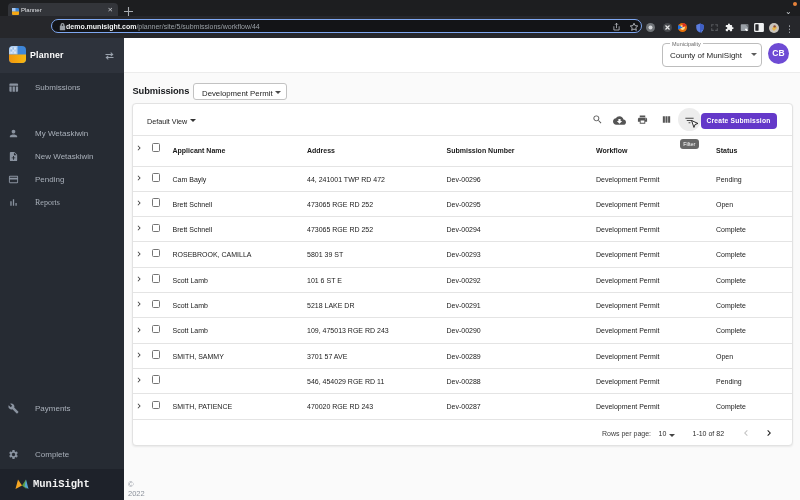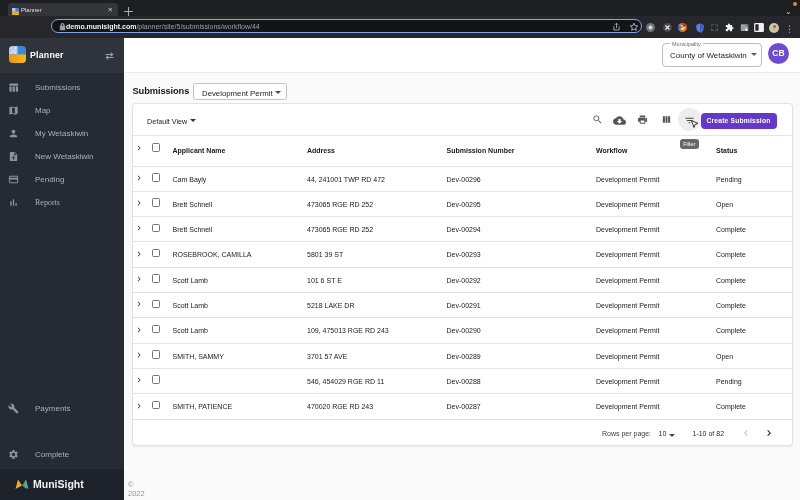--- a/index.html
+++ b/index.html
@@ -23,21 +23,21 @@
 .extic { position:absolute; top:6.5px; }
 
 
 #sidebar { position:absolute; left:0; top:38px; width:124px; height:462px; background:#262b33; }
 #sbhead { position:absolute; left:0; top:0; width:124px; height:35px; background:#2e333c; }
 #sbhead .brand { position:absolute; left:30px; top:12px; font-size:8.8px; font-weight:700; color:#fff; letter-spacing:.2px; }
 .mi { position:absolute; left:0; width:124px; height:23px; }
 .mi svg { position:absolute; left:8px; top:6px; }
 .mi span { position:absolute; left:35px; top:7px; font-size:8px; color:#a9b0ba; white-space:nowrap; }
 #sbfoot { position:absolute; left:0; top:431px; width:124px; height:31px; background:#1e222a; }
-#sbfoot .ms { position:absolute; left:33px; top:8.5px; font-family:Liberation Sans, sans-serif; font-size:10.5px; font-weight:700; color:#f2f2f2; }
+#sbfoot .ms { position:absolute; left:33px; top:8.5px; font-family:Liberation Mono, monospace; font-size:10.5px; font-weight:700; color:#f2f2f2; }
 #sbfoot .yr { position:absolute; left:84px; top:10.5px; font-size:7.5px; color:#8b919b;padding-left:44px; }
 
 
 #topbar { position:absolute; left:124px; top:38px; width:676px; height:35px; background:#fff; border-bottom:1px solid #ececec; }
 #muni { position:absolute; left:538px; top:4.5px; width:100px; height:24px; border:1px solid #bdbdbd; border-radius:4px; background:#fff; }
 #muni label { position:absolute; left:7px; top:-3px; background:#fff; padding:0 2px; font-size:5.5px; color:#6b6b6b; }
 #muni .val { position:absolute; left:7px; top:7px; font-size:8px; color:#1d1d1d; white-space:nowrap; }
 #muni .caret { position:absolute; right:4.5px; top:9.5px; width:0; height:0; border-left:3px solid transparent; border-right:3px solid transparent; border-top:3.5px solid #5c5c5c; }
 #avatar { position:absolute; left:644px; top:5px; width:21px; height:21px; border-radius:50%; background:#6e4bd4; color:#fff; font-size:8.5px; font-weight:700; line-height:21px; text-align:center; }
 
@@ -172,26 +172,20 @@
         <path d="M22 14H5M9 9.5L4 14l5 4.5" fill="none"></path>
       </svg>
   </div>
 
   <div class="mi" style="top:38px;">
     <svg width="11" height="11" viewBox="0 0 24 24" fill="#8a93a0">
         <path d="M10 10h5v11h-5zM17 21h3a2 2 0 0 0 2-2v-9h-5zM20 3H5a2 2 0 0 0-2 2v3h19V5a2 2 0 0 0-2-2zM3 19a2 2 0 0 0 2 2h3V10H3z"></path>
       </svg>
     <span>Submissions</span>
   </div>
-  <div class="mi" style="top:61px;">
-    <svg width="11" height="11" viewBox="0 0 24 24" fill="#8a93a0">
-        <path d="M20.5 3l-.16.03L15 5.1 9 3 3.36 4.9c-.21.07-.36.25-.36.48V20.5c0 .28.22.5.5.5l.16-.03L9 18.9l6 2.1 5.64-1.9c.21-.07.36-.25.36-.48V3.5c0-.28-.22-.5-.5-.5zM15 19l-6-2.11V5l6 2.11V19z"></path>
-      </svg>
-    <span>Map</span>
-  </div>
   <div class="mi" style="top:84px;">
     <svg width="11" height="11" viewBox="0 0 24 24" fill="#8a93a0">
         <path d="M12 12c2.21 0 4-1.79 4-4s-1.79-4-4-4-4 1.79-4 4 1.79 4 4 4zm0 2c-2.67 0-8 1.34-8 4v2h16v-2c0-2.66-5.33-4-8-4z"></path>
       </svg>
     <span>My Wetaskiwin</span>
   </div>
   <div class="mi" style="top:107px;">
     <svg width="11" height="11" viewBox="0 0 24 24" fill="#8a93a0">
         <path d="M14 2H6c-1.1 0-1.99.9-1.99 2L4 20c0 1.1.89 2 1.99 2H18c1.1 0 2-.9 2-2V8l-6-6zm2 14h-3v3h-2v-3H8v-2h3v-3h2v3h3v2zm-3-7V3.5L18.5 9H13z"></path>
       </svg>
@@ -230,21 +224,21 @@
         <path d="M22 3l5 19-8-5z" fill="#57a7d4"></path>
       </svg>
     <span class="ms">MuniSight</span>
     <span class="yr">© 2022</span>
   </div>
 </div>
 
 <div id="topbar">
   <div id="muni">
     <label>Municipality</label>
-    <div class="val">County of Wetaskiwin</div>
+    <div class="val">County of MuniSight</div>
     <div class="caret"></div>
   </div>
   <div id="avatar">CB</div>
 </div>
 
 <div id="heading">Submissions</div>
 <div id="wfchip">
     <span>Development Permit</span>
     <div class="caret"></div>
   </div>

